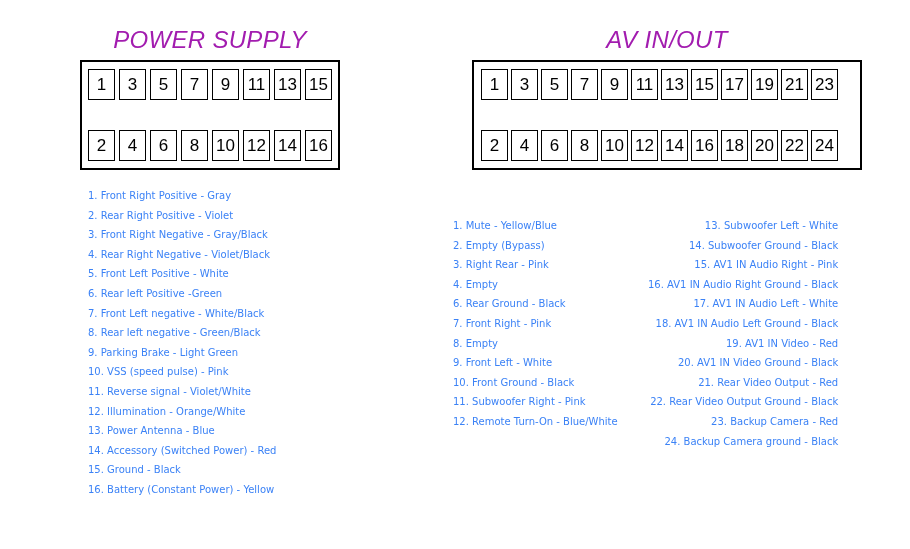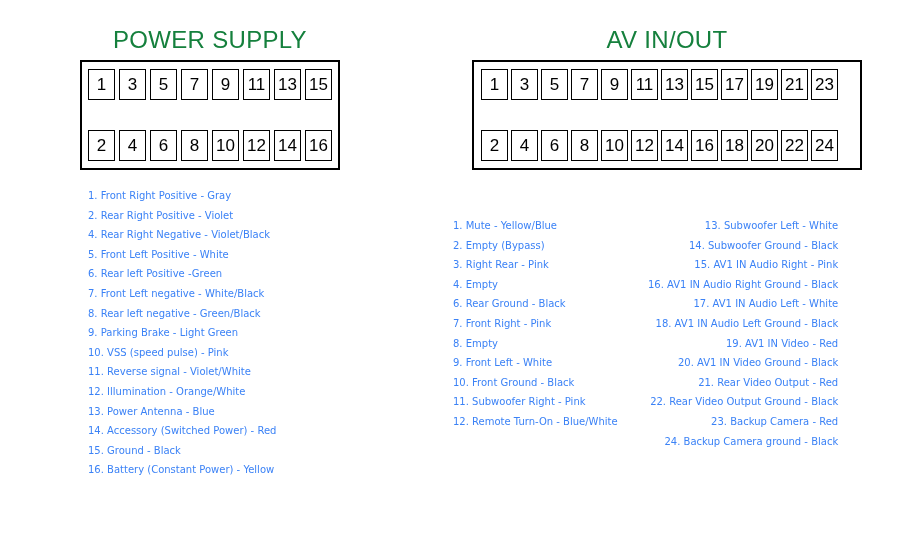--- a/index.html
+++ b/index.html
@@ -17,25 +17,26 @@
   }
 
   
   .diagram {
     position: absolute;
   }
   .diagram-title {
     font-family: "Liberation Sans", sans-serif;
     font-size: 24px;
     font-weight: 400;
-    color: #15803d;
+    color: #a21caf;
     text-align: center;
     letter-spacing: 0.3px;
     line-height: 28px;
     white-space: nowrap;
+    font-style: italic;
   }
   .connector-body {
     border: 2px solid #000000;
     background: #ffffff;
     box-sizing: border-box;
     display: flex;
     flex-direction: column;
     justify-content: space-between;
   }
   .pin-row {
@@ -153,20 +154,21 @@
         <div class="pin">20</div>
         <div class="pin">22</div>
         <div class="pin">24</div>
       </div>
   </div>
 </div>
 
 <div class="pin-list" id="power-list">
     <span class="entry">1. Front Right Positive -  Gray</span>
     <span class="entry">2. Rear Right Positive -  Violet</span>
+    <span class="entry">3. Front Right Negative -  Gray/Black</span>
     <span class="entry">4. Rear Right Negative -  Violet/Black</span>
     <span class="entry">5. Front Left Positive -  White</span>
     <span class="entry">6. Rear left Positive -Green</span>
     <span class="entry">7. Front Left negative -  White/Black</span>
     <span class="entry">8. Rear left negative -  Green/Black</span>
     <span class="entry">9. Parking Brake -  Light Green</span>
     <span class="entry">10. VSS (speed pulse) - Pink</span>
     <span class="entry">11. Reverse signal -  Violet/White</span>
     <span class="entry">12. Illumination -  Orange/White</span>
     <span class="entry">13. Power Antenna -  Blue</span>

